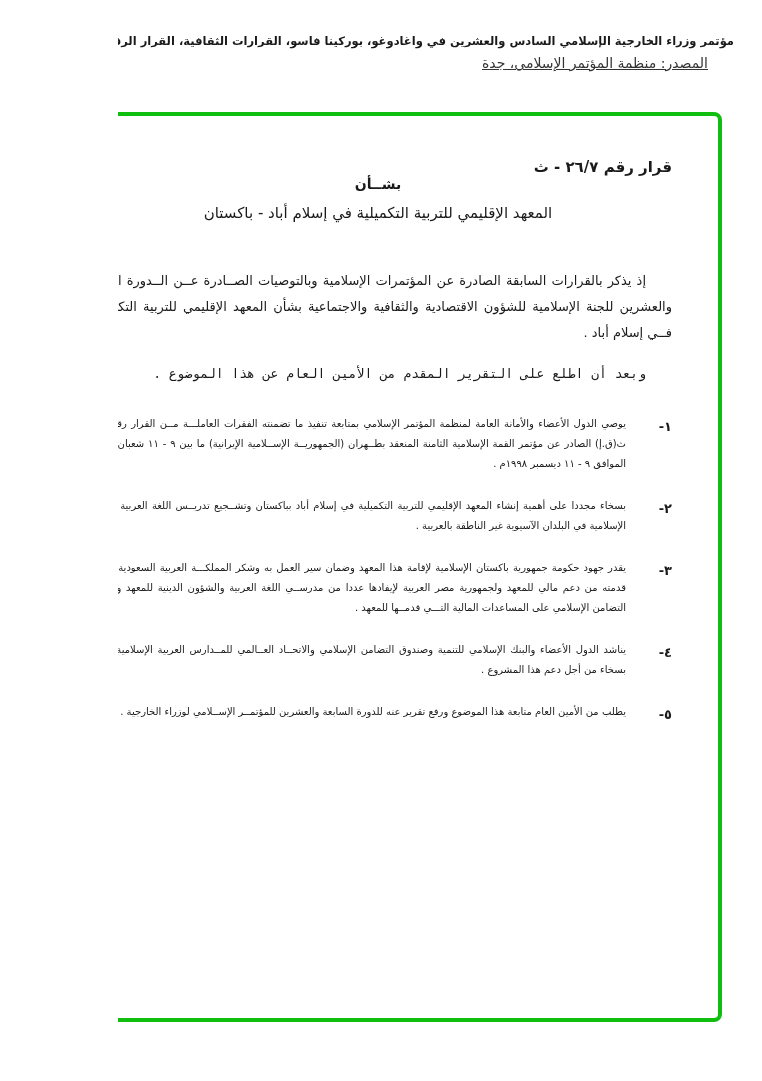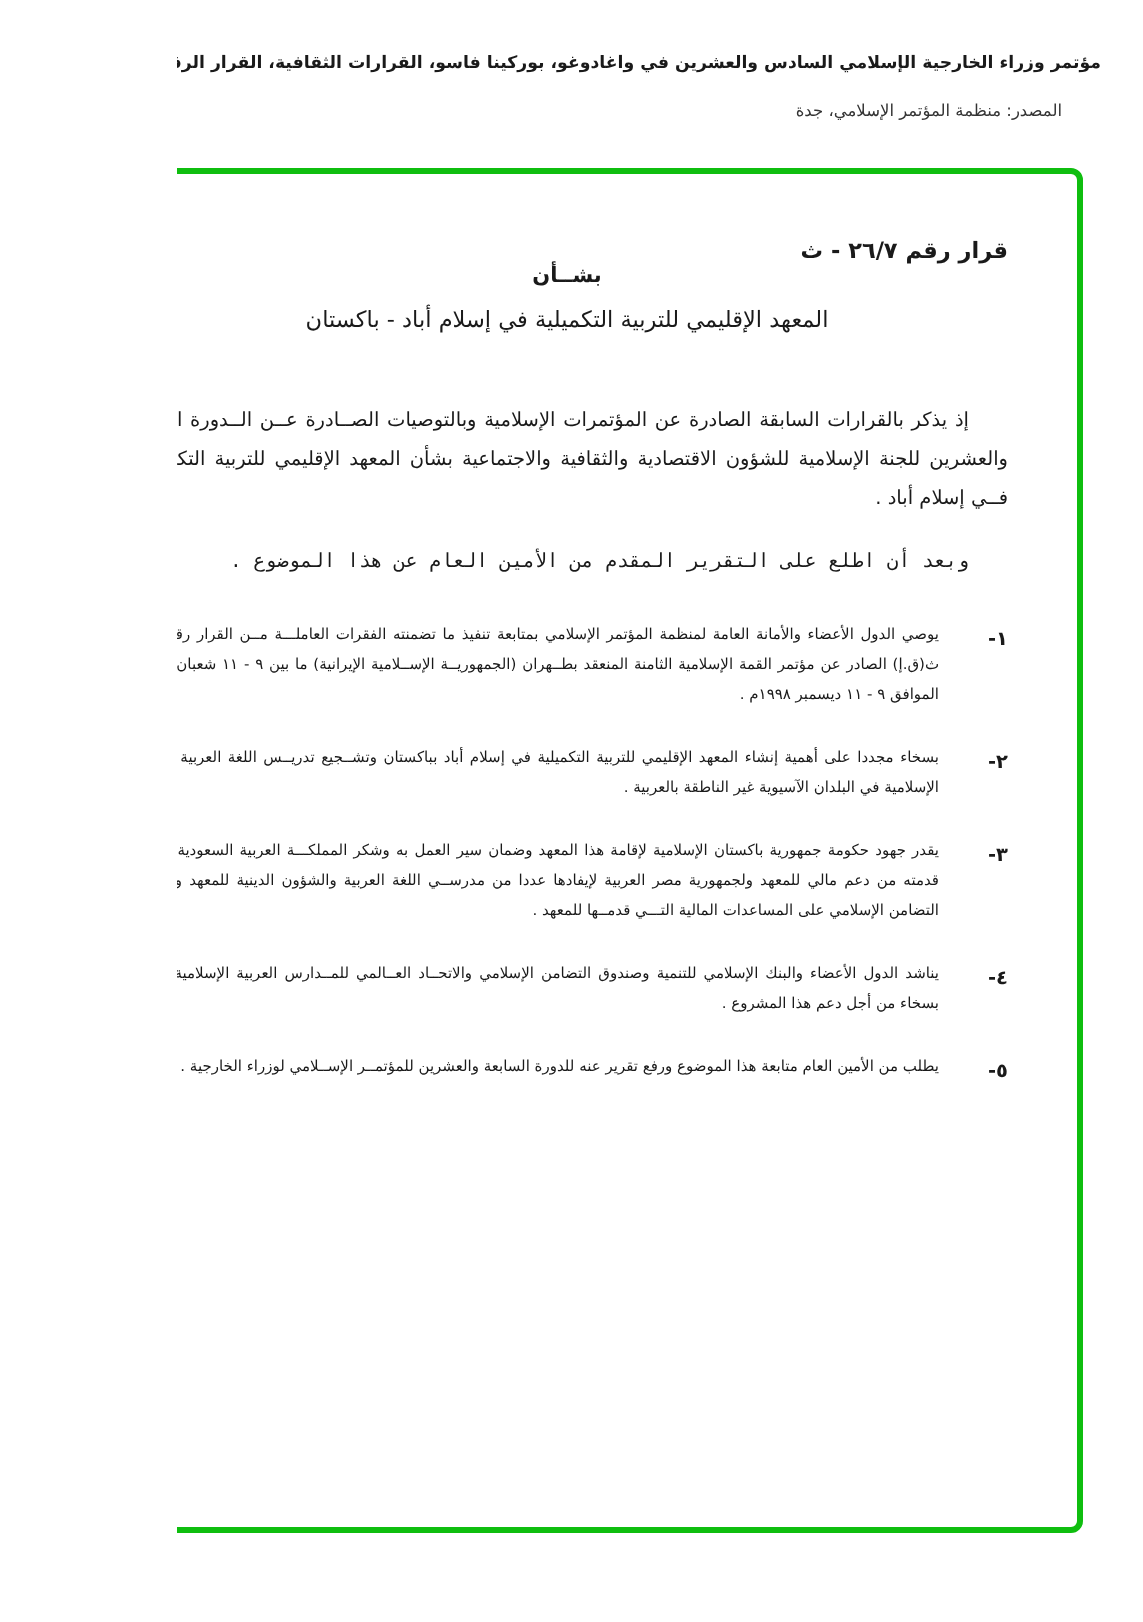--- a/index.html
+++ b/index.html
@@ -25,24 +25,25 @@
     left: 28px;
     text-align: right;
   }
   .header-line1 {
     font-size: 11.5px;
     font-weight: bold;
     letter-spacing: 0.2px;
     white-space: nowrap;
   }
   .header-line2 {
-    margin-top: 19px;
+    margin-top: 7px;
     padding-right: 26px;
-    font-size: 11px;
+    font-size: 14px;
     color: #333333;
+    text-decoration: underline;
   }
   
   .doc-frame {
     position: absolute;
     top: 112px;
     right: 40px;
     width: 684px;
     height: 910px;
     box-sizing: border-box;
     border: 4px solid var(--frame-green, #0fbe0f);

